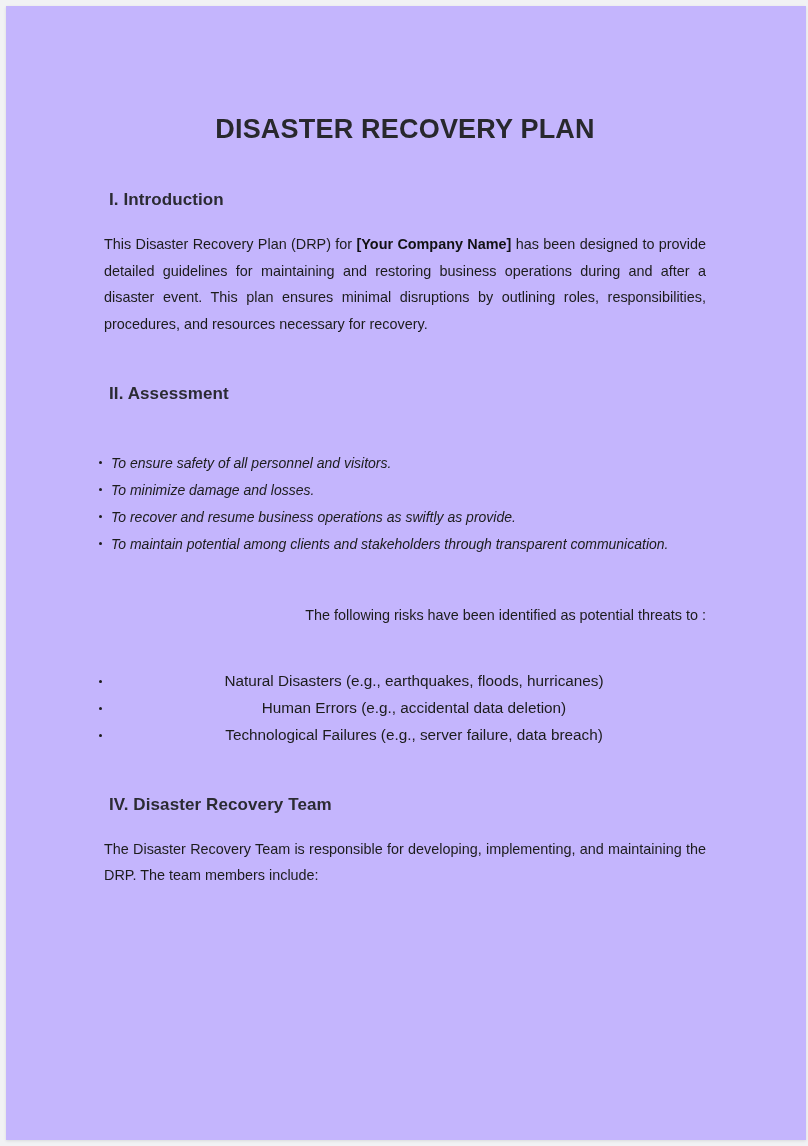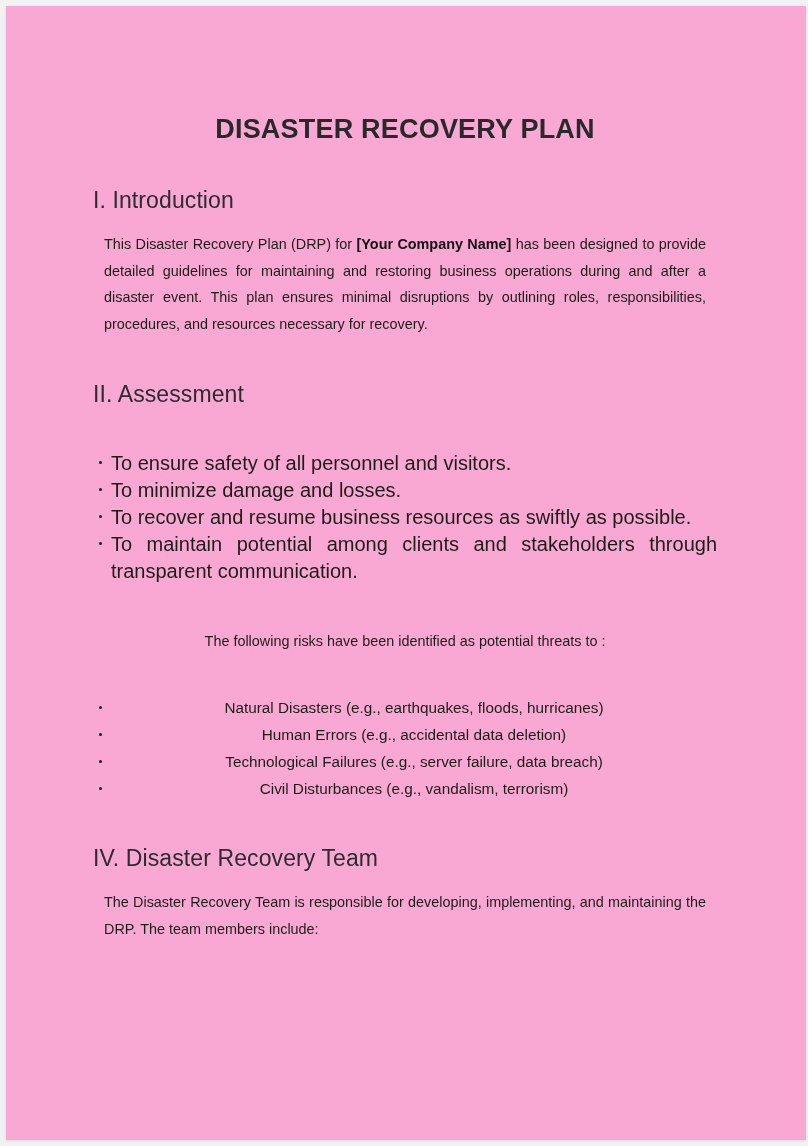--- a/index.html
+++ b/index.html
@@ -15,21 +15,21 @@
     -webkit-font-smoothing: antialiased;
     overflow: hidden;
   }
 
   .page-sheet {
     position: absolute;
     left: 6px;
     top: 6px;
     width: 800px;
     height: 1134px;
-    background: #f9a8d4;
+    background: #c4b5fd;
     box-shadow: 0 1px 3px rgba(0,0,0,0.10);
     box-sizing: border-box;
     overflow: hidden;
   }
 
   .doc-body {
     position: absolute;
     left: 87px;
     top: 0;
     width: 624px;
@@ -44,24 +44,24 @@
     font-weight: bold;
     letter-spacing: 0.2px;
     color: #28282d;
   }
 
   .section {
     margin: 0;
   }
 
   .section-heading {
-    margin: 0;
-    font-size: 23px;
+    margin: 16px;
+    font-size: 17px;
     line-height: 26px;
-    font-weight: normal;
+    font-weight: bold;
     color: #2b2b33;
     letter-spacing: 0.1px;
   }
 
   .sec-intro    { margin-top: 41px; }
   .sec-obj      { margin-top: 44px; }
   .sec-risk     { margin-top: 44px; }
   .sec-team     { margin-top: 43px; }
 
   .body-text {
@@ -69,21 +69,21 @@
     font-size: 14.4px;
     line-height: 26.5px;
     color: #1c1c1c;
     text-align: justify;
     text-justify: inter-word;
   }
 
   .body-text.first { margin-top: 18px; }
 
   .body-text.left-align {
-    text-align: center;
+    text-align: right;
     margin-top: 19px;
   }
 
   .body-text b,
   .body-text strong {
     font-weight: bold;
     color: #111114;
   }
 
   ul.bullets {
@@ -106,25 +106,26 @@
     position: absolute;
     left: 6px;
     top: 11px;
     width: 3.4px;
     height: 3.4px;
     border-radius: 50%;
     background: #1c1c1c;
   }
 
   ul.bullets.objectives li {
-    font-size: 20px;
+    font-size: 14px;
     line-height: 26.5px;
     text-align: justify;
     text-justify: inter-word;
     margin-bottom: 0.5px;
+    font-style: italic;
   }
 
   ul.bullets.risks li {
     font-size: 15.3px;
     line-height: 26.5px;
     text-align: center;
     margin-bottom: 0.5px;
   }
   ul.bullets.risks li::before { top: 11.5px; }
 </style>
@@ -139,32 +140,31 @@
     <div class="section sec-intro">
       <h2 class="section-heading">I. Introduction</h2>
       <p class="body-text first"><span>This Disaster Recovery Plan (DRP) for </span><b>[Your Company Name]</b><span> has been designed to provide detailed guidelines for maintaining and restoring business operations during and after a disaster event. This plan ensures minimal disruptions by outlining roles, responsibilities, procedures, and resources necessary for recovery.</span></p>
     </div>
 
     <div class="section sec-obj">
       <h2 class="section-heading">II. Assessment</h2>
       <ul class="bullets objectives">
         <li>To ensure safety of all personnel and visitors.</li>
         <li>To minimize damage and losses.</li>
-        <li>To recover and resume business resources as swiftly as possible.</li>
+        <li>To recover and resume business operations as swiftly as provide.</li>
         <li>To maintain potential among clients and stakeholders through transparent communication.</li>
       </ul>
     </div>
 
     <div class="section sec-risk">
       <p class="body-text left-align">The following risks have been identified as potential threats to :</p>
       <ul class="bullets risks">
         <li>Natural Disasters (e.g., earthquakes, floods, hurricanes)</li>
         <li>Human Errors (e.g., accidental data deletion)</li>
         <li>Technological Failures (e.g., server failure, data breach)</li>
-        <li>Civil Disturbances (e.g., vandalism, terrorism)</li>
       </ul>
     </div>
 
     <div class="section sec-team">
       <h2 class="section-heading">IV. Disaster Recovery Team</h2>
       <p class="body-text first">The Disaster Recovery Team is responsible for developing, implementing, and maintaining the DRP. The team members include:</p>
     </div>
 
   </div>
 </div>

